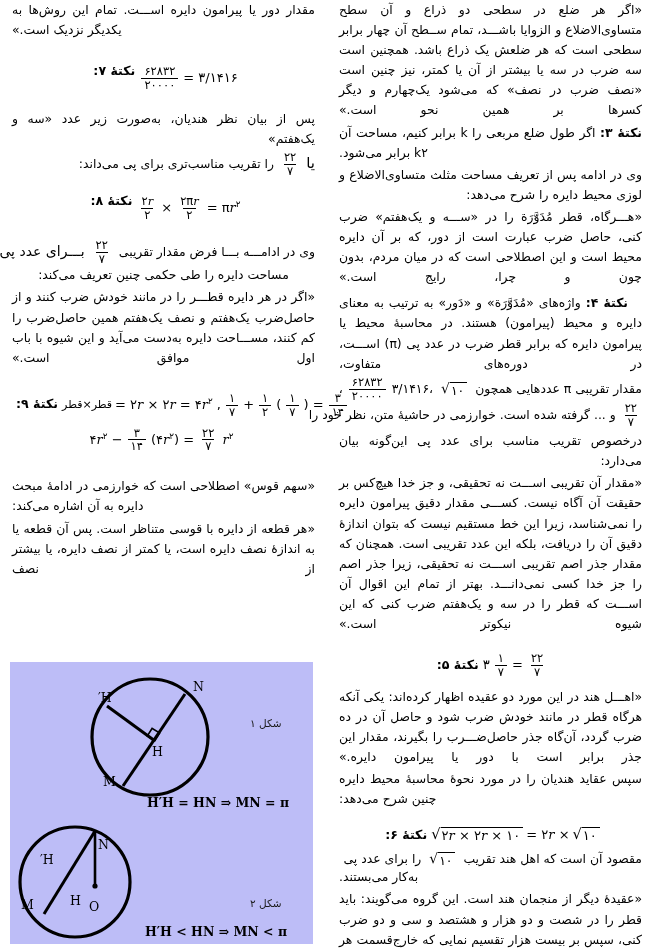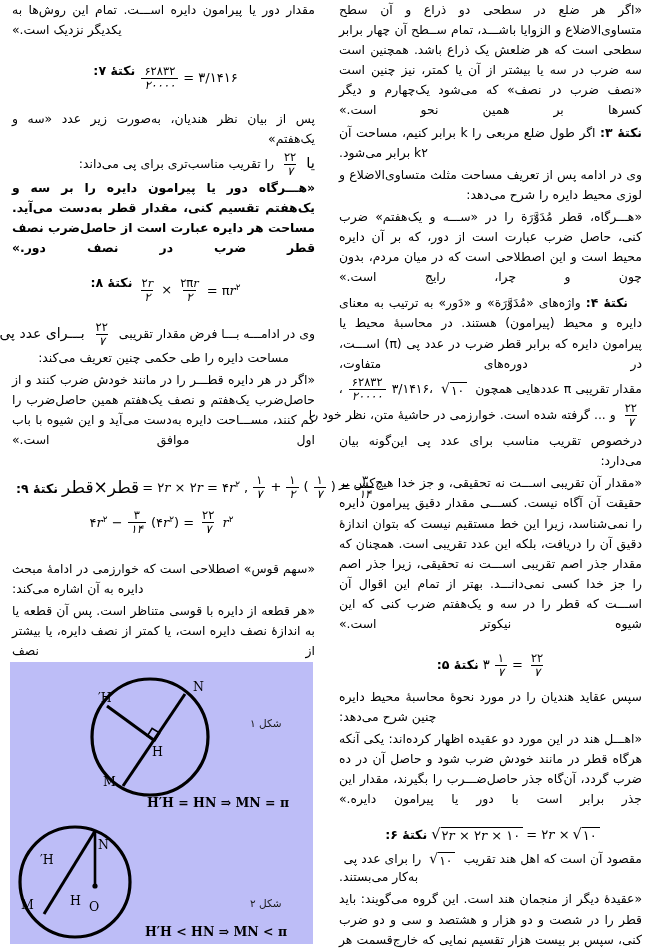--- a/index.html
+++ b/index.html
@@ -78,34 +78,34 @@
   .frac {
     display: inline-flex;
     flex-direction: column;
     align-items: center;
     vertical-align: middle;
     font-size: 11.5px;
     line-height: 1.12;
     margin: 0 2px;
   }
   .frac .num { padding: 0 3px; }
-  .frac .den { padding: 0 3px; border-top: 1.2px solid #000; font-style: italic; }
+  .frac .den { padding: 0 3px; border-top: 1.2px solid #000; }
   .sup { font-size: 0.68em; vertical-align: super; }
   .it  { font-style: italic; font-family: "DejaVu Serif", "Liberation Serif", serif; }
   .sqrt {
     display: inline-flex;
     align-items: stretch;
     direction: ltr;
   }
   .sqrt .radsym { font-size: 1.12em; line-height: 1; }
   .sqrt .rad {
     border-top: 1.2px solid #000;
     padding: 1px 3px 0 1px;
   }
-  .fa-inline { direction: rtl; unicode-bidi: embed; font-size: 17px; }
+  .fa-inline { direction: rtl; unicode-bidi: embed; font-size: 11px; }
 
   
   .figbox {
     position: absolute;
     left: 10px;
     top: 662px;
     width: 303px;
     height: 282px;
     background: #bdbdf7;
     box-sizing: border-box;
@@ -193,23 +193,23 @@
             <span class="den">۷</span>
         </span>
         <span>=</span>
         <span class="frac">
           <span class="num">۲۲</span>
             <span class="den">۷</span>
         </span>
       </span>
     </div>
 
+    <p class="txt">«اهـــل هند در این مورد دو عقیده اظهار کرده‌اند: یکی آنکه هرگاه قطر در مانند خودش ضرب شود و حاصل آن در ده ضرب گردد، آن‌گاه جذر حاصل‌ضـــرب را بگیرند، مقدار این جذر برابر است با دور یا پیرامون دایره.»</p>
+
     <p class="txt last-left">سپس عقاید هندیان را در مورد نحوهٔ محاسبهٔ محیط دایره چنین شرح می‌دهد:</p>
-
-    <p class="txt">«اهـــل هند در این مورد دو عقیده اظهار کرده‌اند: یکی آنکه هرگاه قطر در مانند خودش ضرب شود و حاصل آن در ده ضرب گردد، آن‌گاه جذر حاصل‌ضـــرب را بگیرند، مقدار این جذر برابر است با دور یا پیرامون دایره.»</p>
 
     <div class="gap"></div>
 
     <div class="math-line">
       <span class="lead">نکتهٔ ۶:</span>
       <span class="mrow">
         <span class="sqrt">
           <span class="radsym">√</span>
             <span class="rad">۲<span class="it">r</span> × ۲<span class="it">r</span> × ۱۰</span>
         </span>
@@ -258,21 +258,20 @@
     <p class="txt" style="text-align-last:justify;">پس از بیان نظر هندیان، به‌صورت زیر عدد «سه و یک‌هفتم»</p>
     <div class="math-line" style="text-align:right;direction:rtl;font-size:12.4px;margin:0;">
       <span class="fa-inline" style="font-size:15px;">یا</span>
       <span class="frac" style="margin:0 3px;">
         <span class="num">۲۲</span>
           <span class="den">۷</span>
       </span>
       <span class="fa-inline" style="font-size:12.4px;">را تقریب مناسب‌تری برای پی می‌داند:</span>
     </div>
 
-    <p class="txt bold">«هـــرگاه دور یا پیرامون دایره را بر سه و یک‌هفتم تقسیم کنی، مقدار قطر به‌دست می‌آید. مساحت هر دایره عبارت است از حاصل‌ضرب نصف قطر ضرب در نصف دور.»</p>
 
     <div class="gap"></div>
 
     <div class="math-line">
       <span class="lead">نکتهٔ ۸:</span>
       <span class="mrow">
         <span class="frac">
           <span class="num">۲<span class="it">r</span></span>
             <span class="den">۲</span>
         </span>

